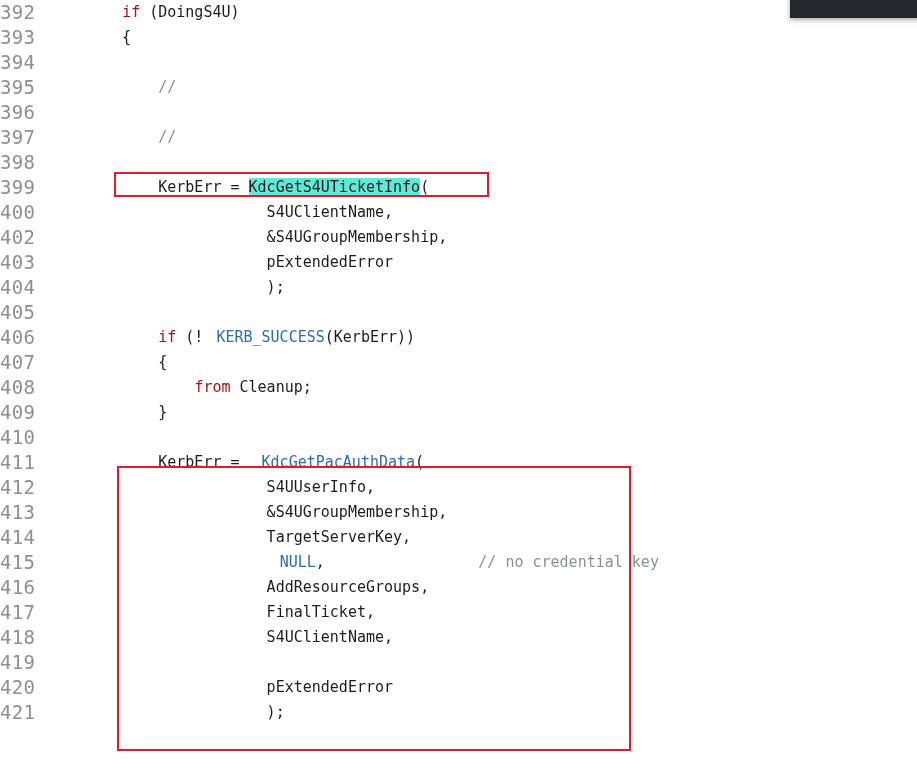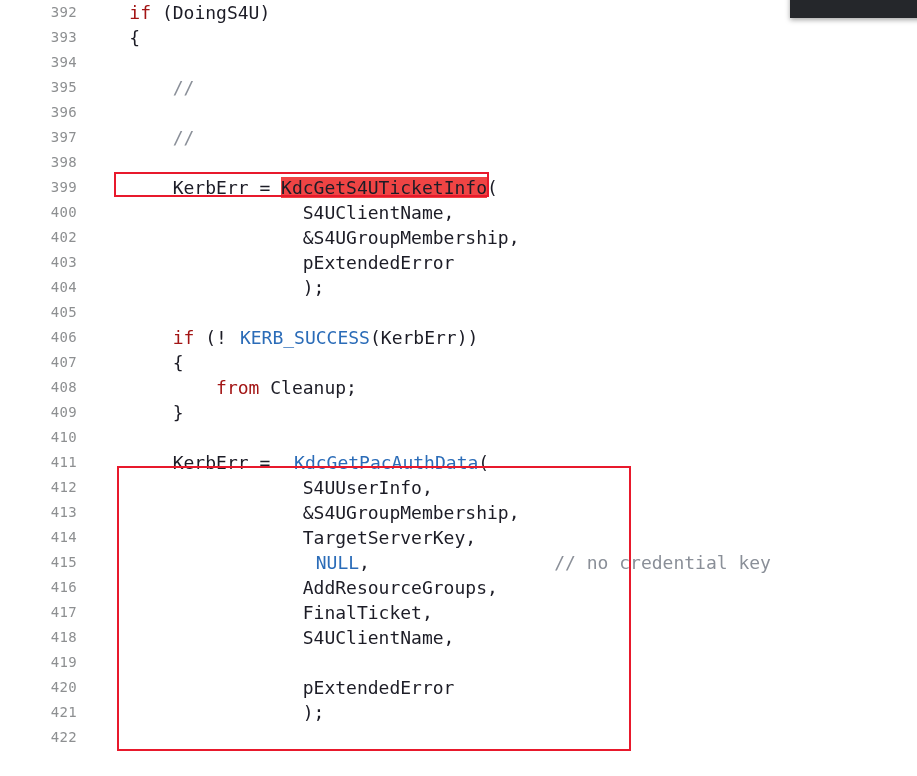--- a/index.html
+++ b/index.html
@@ -43,44 +43,43 @@
     line-height: 25px;
     font-size: 14.5px;
     white-space: pre;
   }
 
   .line-number {
     position: absolute;
     left: 0;
     top: 0;
     width: 77px;
-    text-align: right;
     color: #8d8f91;
-    font-size: 14px;
+    font-size: 19px;
     font-family: "DejaVu Sans Mono", "Liberation Mono", monospace;
     letter-spacing: 0.3px;
   }
 
   .line-code {
     position: absolute;
     left: 86px;
     top: 0;
     color: #1c1c26;
-    font-size: 18px;
+    font-size: 15px;
     white-space: pre;
     font-family: "DejaVu Sans Mono", "Liberation Mono", monospace;
   }
 
   
   .tok-keyword  { color: #a31515; }
   .tok-type     { color: #2b6cb8; margin-left: 13px; }
   .tok-comment  { color: #8a8f98; }
   .tok-plain    { color: #1c1c26; }
   .tok-highlight {
-    background: #ef4444;
+    background: #5eead4;
     color: #1c1c26;
   }
 
   
   .annot-box {
     position: absolute;
     border: 2px solid #e8192c;
     box-sizing: border-box;
     z-index: 30;
     pointer-events: none;
@@ -126,17 +125,16 @@
     <div class="code-line"><span class="line-number">412</span><span class="line-code"><span class="tok-plain">                    S4UUserInfo,</span></span></div>
     <div class="code-line"><span class="line-number">413</span><span class="line-code"><span class="tok-plain">                    &amp;S4UGroupMembership,</span></span></div>
     <div class="code-line"><span class="line-number">414</span><span class="line-code"><span class="tok-plain">                    TargetServerKey,</span></span></div>
     <div class="code-line"><span class="line-number">415</span><span class="line-code"><span class="tok-plain">                    </span><span class="tok-type">NULL</span><span class="tok-plain">,                 </span><span class="tok-comment">// no credential key</span></span></div>
     <div class="code-line"><span class="line-number">416</span><span class="line-code"><span class="tok-plain">                    AddResourceGroups,</span></span></div>
     <div class="code-line"><span class="line-number">417</span><span class="line-code"><span class="tok-plain">                    FinalTicket,</span></span></div>
     <div class="code-line"><span class="line-number">418</span><span class="line-code"><span class="tok-plain">                    S4UClientName,</span></span></div>
     <div class="code-line"><span class="line-number">419</span></div>
     <div class="code-line"><span class="line-number">420</span><span class="line-code"><span class="tok-plain">                    pExtendedError</span></span></div>
     <div class="code-line"><span class="line-number">421</span><span class="line-code"><span class="tok-plain">                    );</span></span></div>
-    <div class="code-line"><span class="line-number">422</span><span class="line-code"><span class="tok-plain"></span></span></div>
   </div>
 
 <div class="annot-box" id="annot-box-upper"></div>
 <div class="annot-box" id="annot-box-lower"></div>
 
 </body></html>

